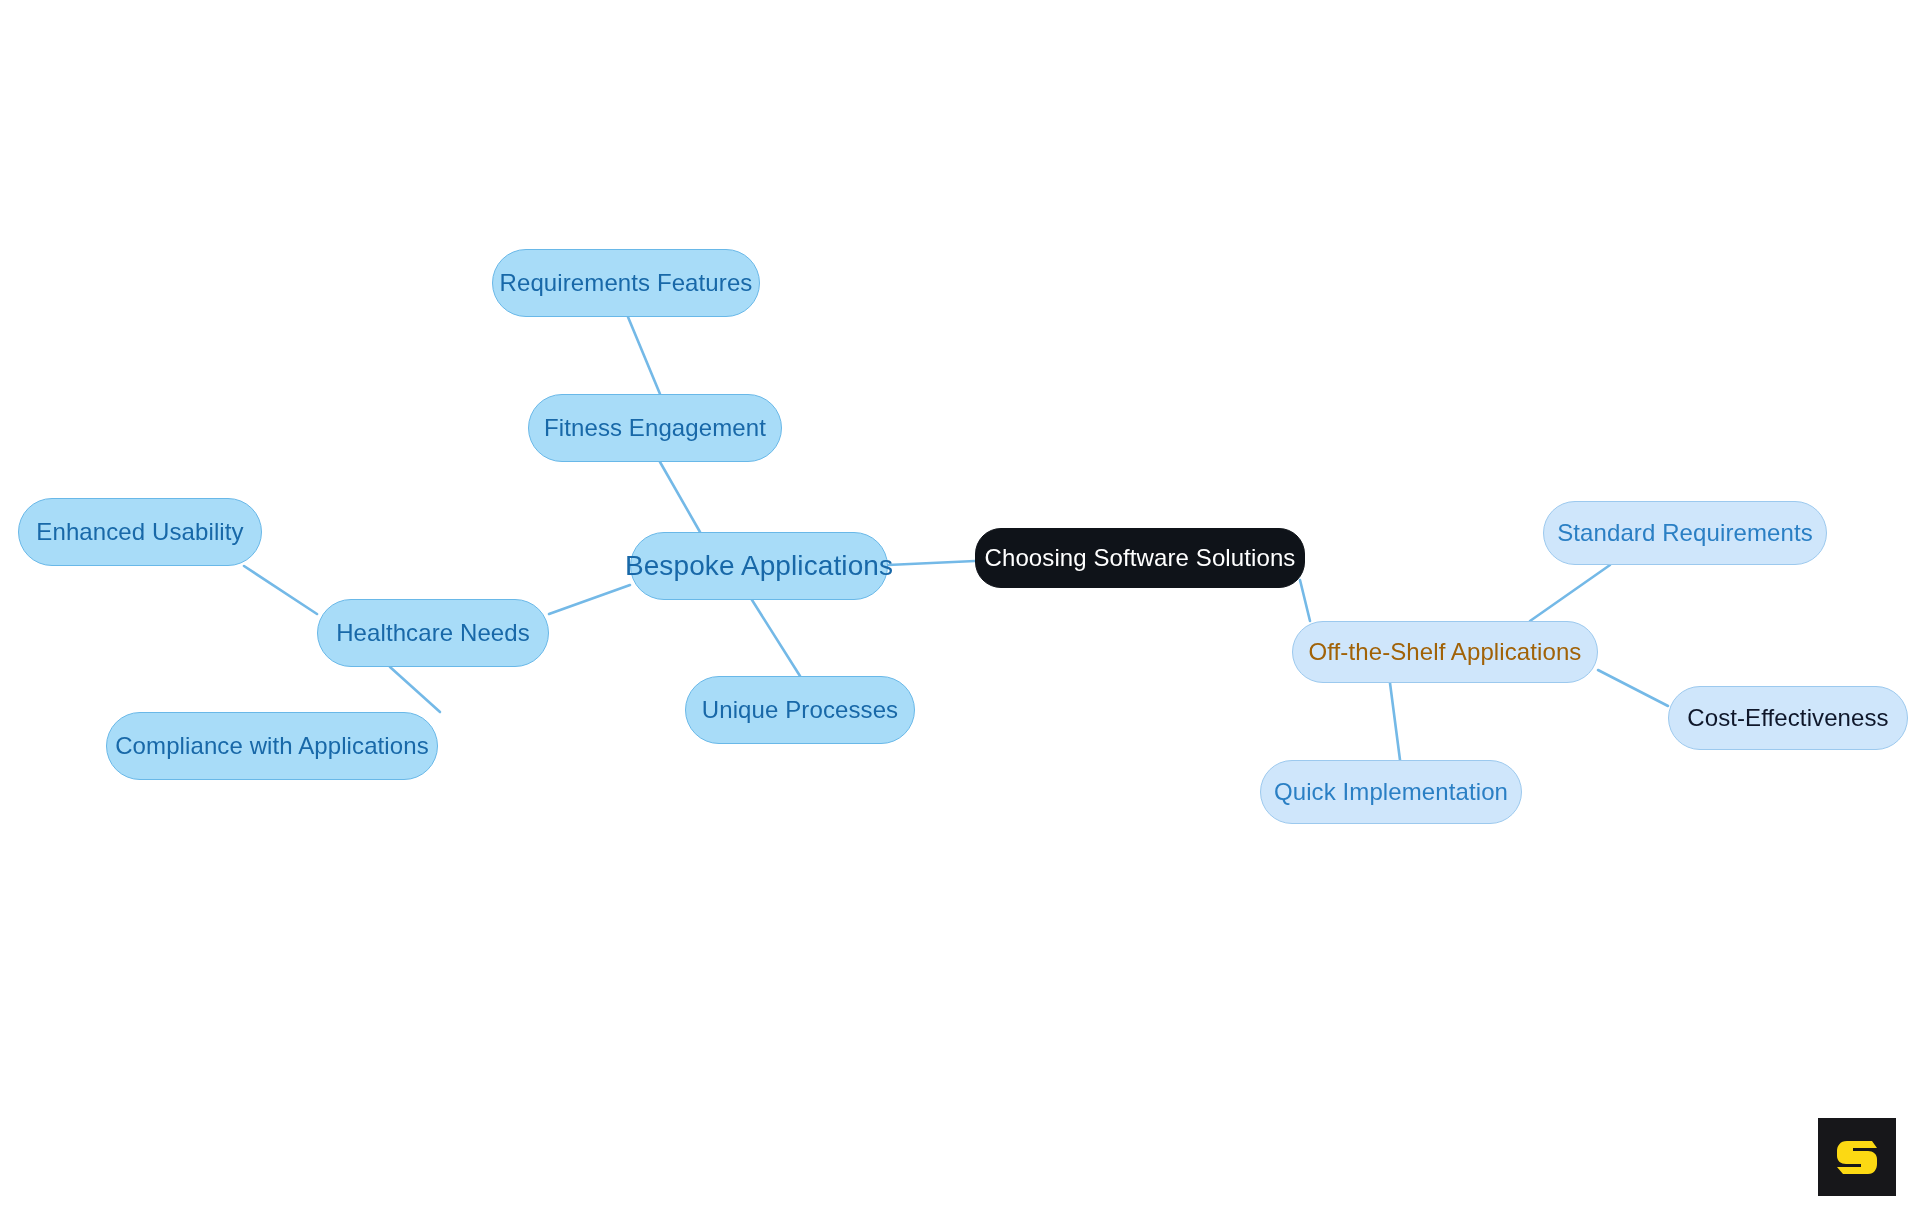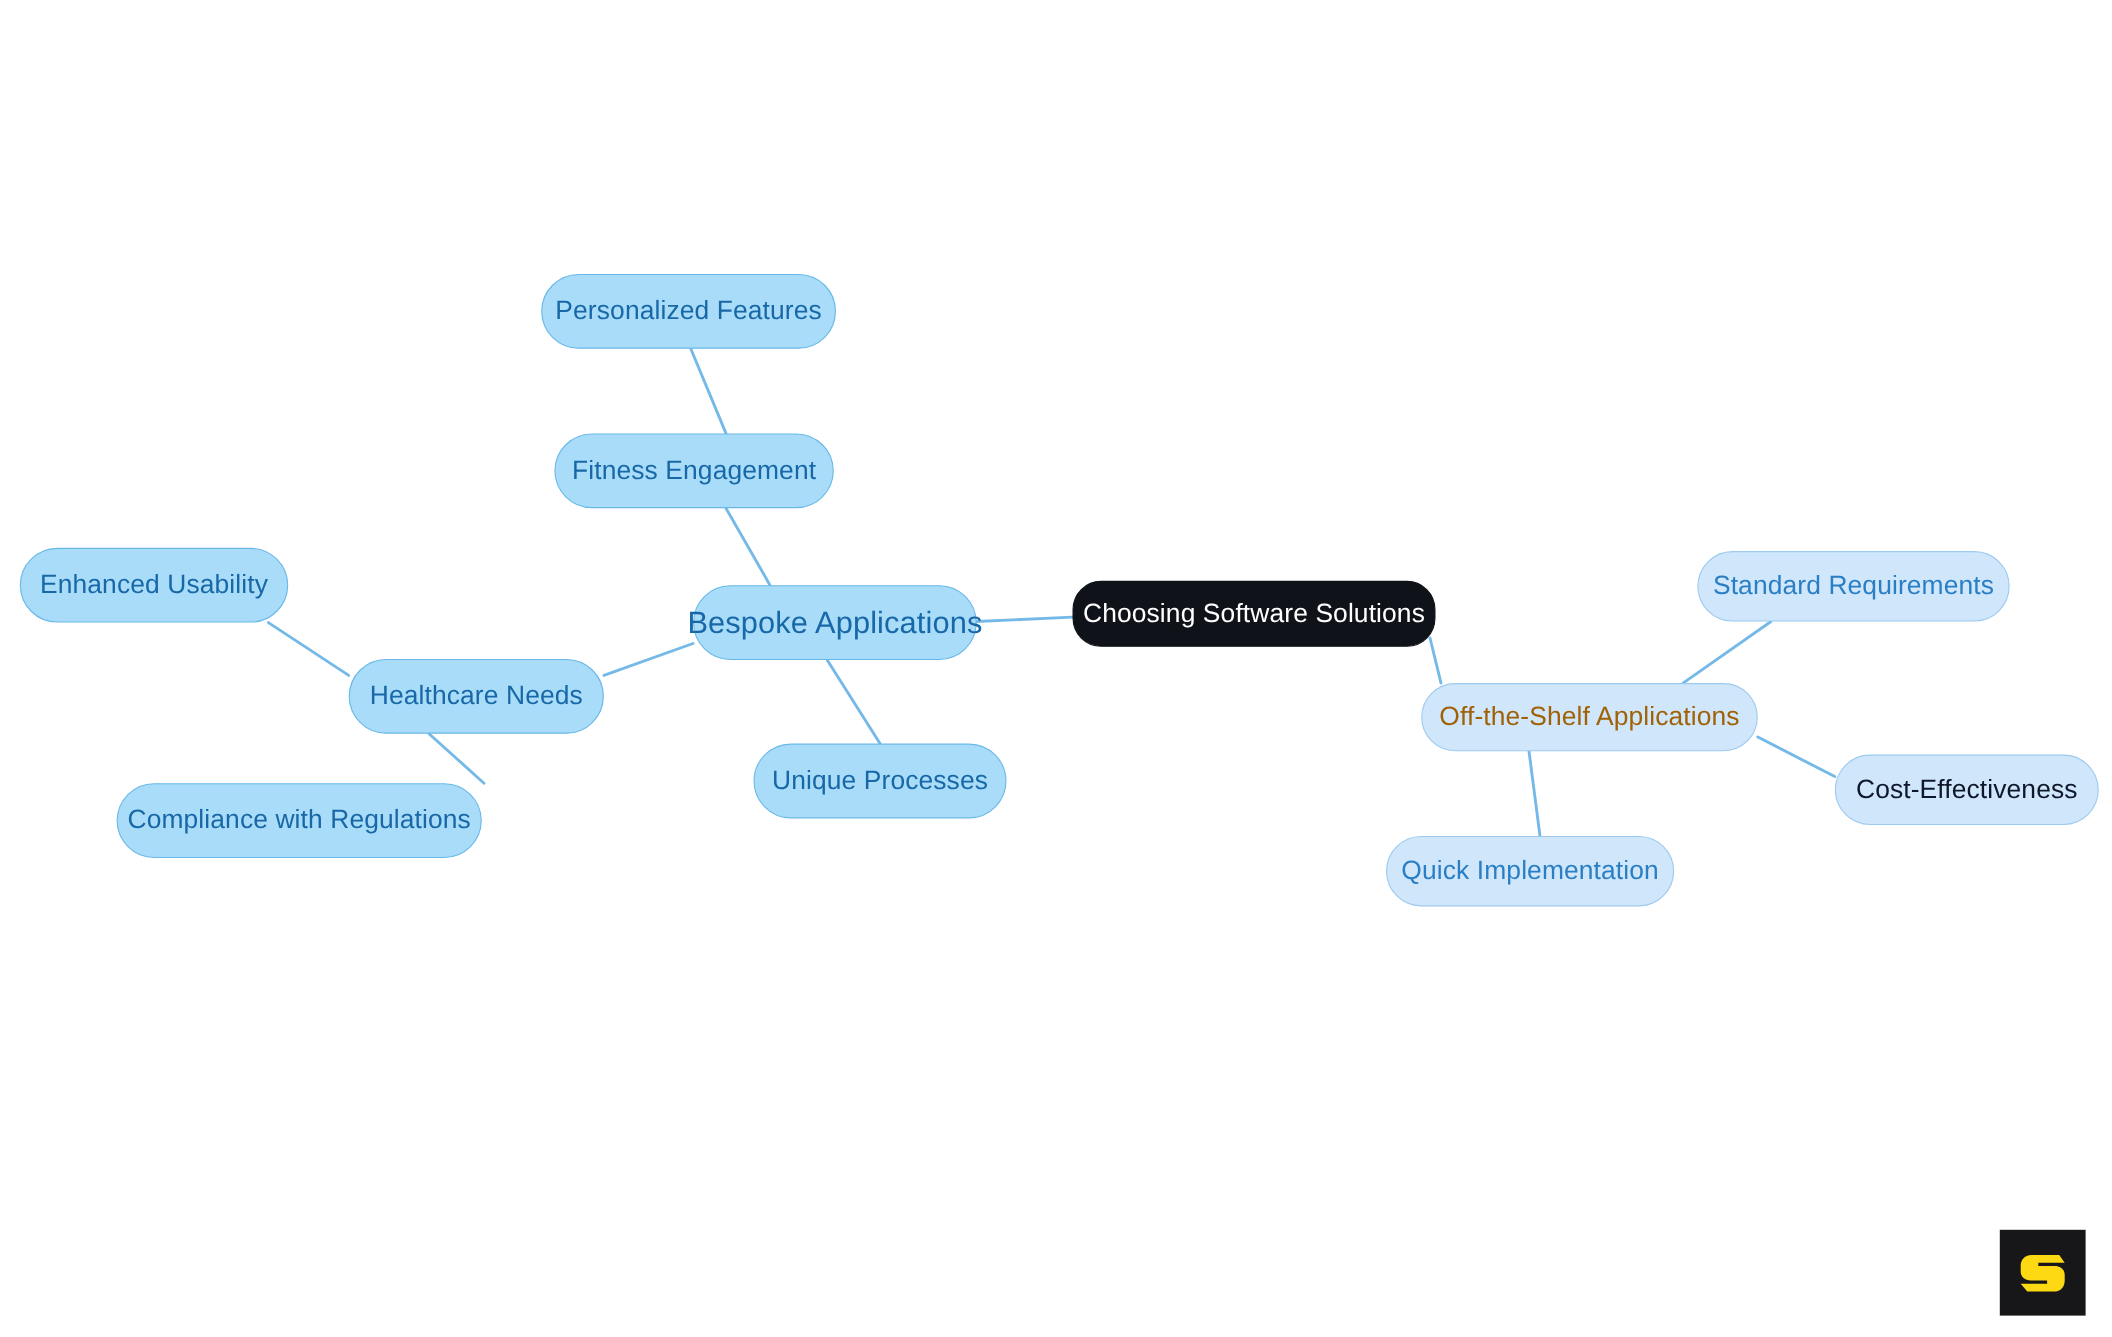--- a/index.html
+++ b/index.html
@@ -98,34 +98,34 @@
   <div id="nodes-layer">
       <div class="node node-root" style="left: 975px; top: 528px; width: 330px; height: 60px; background: rgb(15, 19, 25); color: rgb(255, 255, 255); justify-content: center;">
         <span>Choosing Software Solutions</span>
       </div>
       <div class="node node-branch" style="left: 630px; top: 532px; width: 258px; height: 68px; background: rgb(168, 220, 248); color: rgb(24, 104, 168);">
         <span>Bespoke Applications</span>
       </div>
       <div class="node node-branch-b" style="left: 1292px; top: 621px; width: 306px; height: 62px; background: rgb(207, 230, 251); color: #a16207;">
         <span>Off-the-Shelf Applications</span>
       </div>
-      <div class="node node-leaf-a" style="left: 504px; top: 394px; width: 254px; height: 68px; background: rgb(168, 220, 248); color: rgb(24, 104, 168);">
+      <div class="node node-leaf-a" style="left: 528px; top: 394px; width: 254px; height: 68px; background: rgb(168, 220, 248); color: rgb(24, 104, 168);">
         <span>Fitness Engagement</span>
       </div>
       <div class="node node-leaf-a" style="left: 492px; top: 249px; width: 268px; height: 68px; background: rgb(168, 220, 248); color: rgb(24, 104, 168);">
-        <span>Personalized Features</span>
+        <span>Requirements Features</span>
       </div>
       <div class="node node-leaf-a" style="left: 317px; top: 599px; width: 232px; height: 68px; background: rgb(168, 220, 248); color: rgb(24, 104, 168);">
         <span>Healthcare Needs</span>
       </div>
       <div class="node node-leaf-a" style="left: 18px; top: 498px; width: 244px; height: 68px; background: rgb(168, 220, 248); color: rgb(24, 104, 168);">
         <span>Enhanced Usability</span>
       </div>
       <div class="node node-leaf-a" style="left: 106px; top: 712px; width: 332px; height: 68px; background: rgb(168, 220, 248); color: rgb(24, 104, 168);">
-        <span>Compliance with Regulations</span>
+        <span>Compliance with Applications</span>
       </div>
       <div class="node node-leaf-a" style="left: 685px; top: 676px; width: 230px; height: 68px; background: rgb(168, 220, 248); color: rgb(24, 104, 168);">
         <span>Unique Processes</span>
       </div>
       <div class="node node-leaf-b" style="left: 1543px; top: 501px; width: 284px; height: 64px; background: rgb(207, 230, 251); color: rgb(42, 127, 196);">
         <span>Standard Requirements</span>
       </div>
       <div class="node node-leaf-b" style="left: 1668px; top: 686px; width: 240px; height: 64px; background: rgb(207, 230, 251); color: #0f172a;">
         <span>Cost-Effectiveness</span>
       </div>

